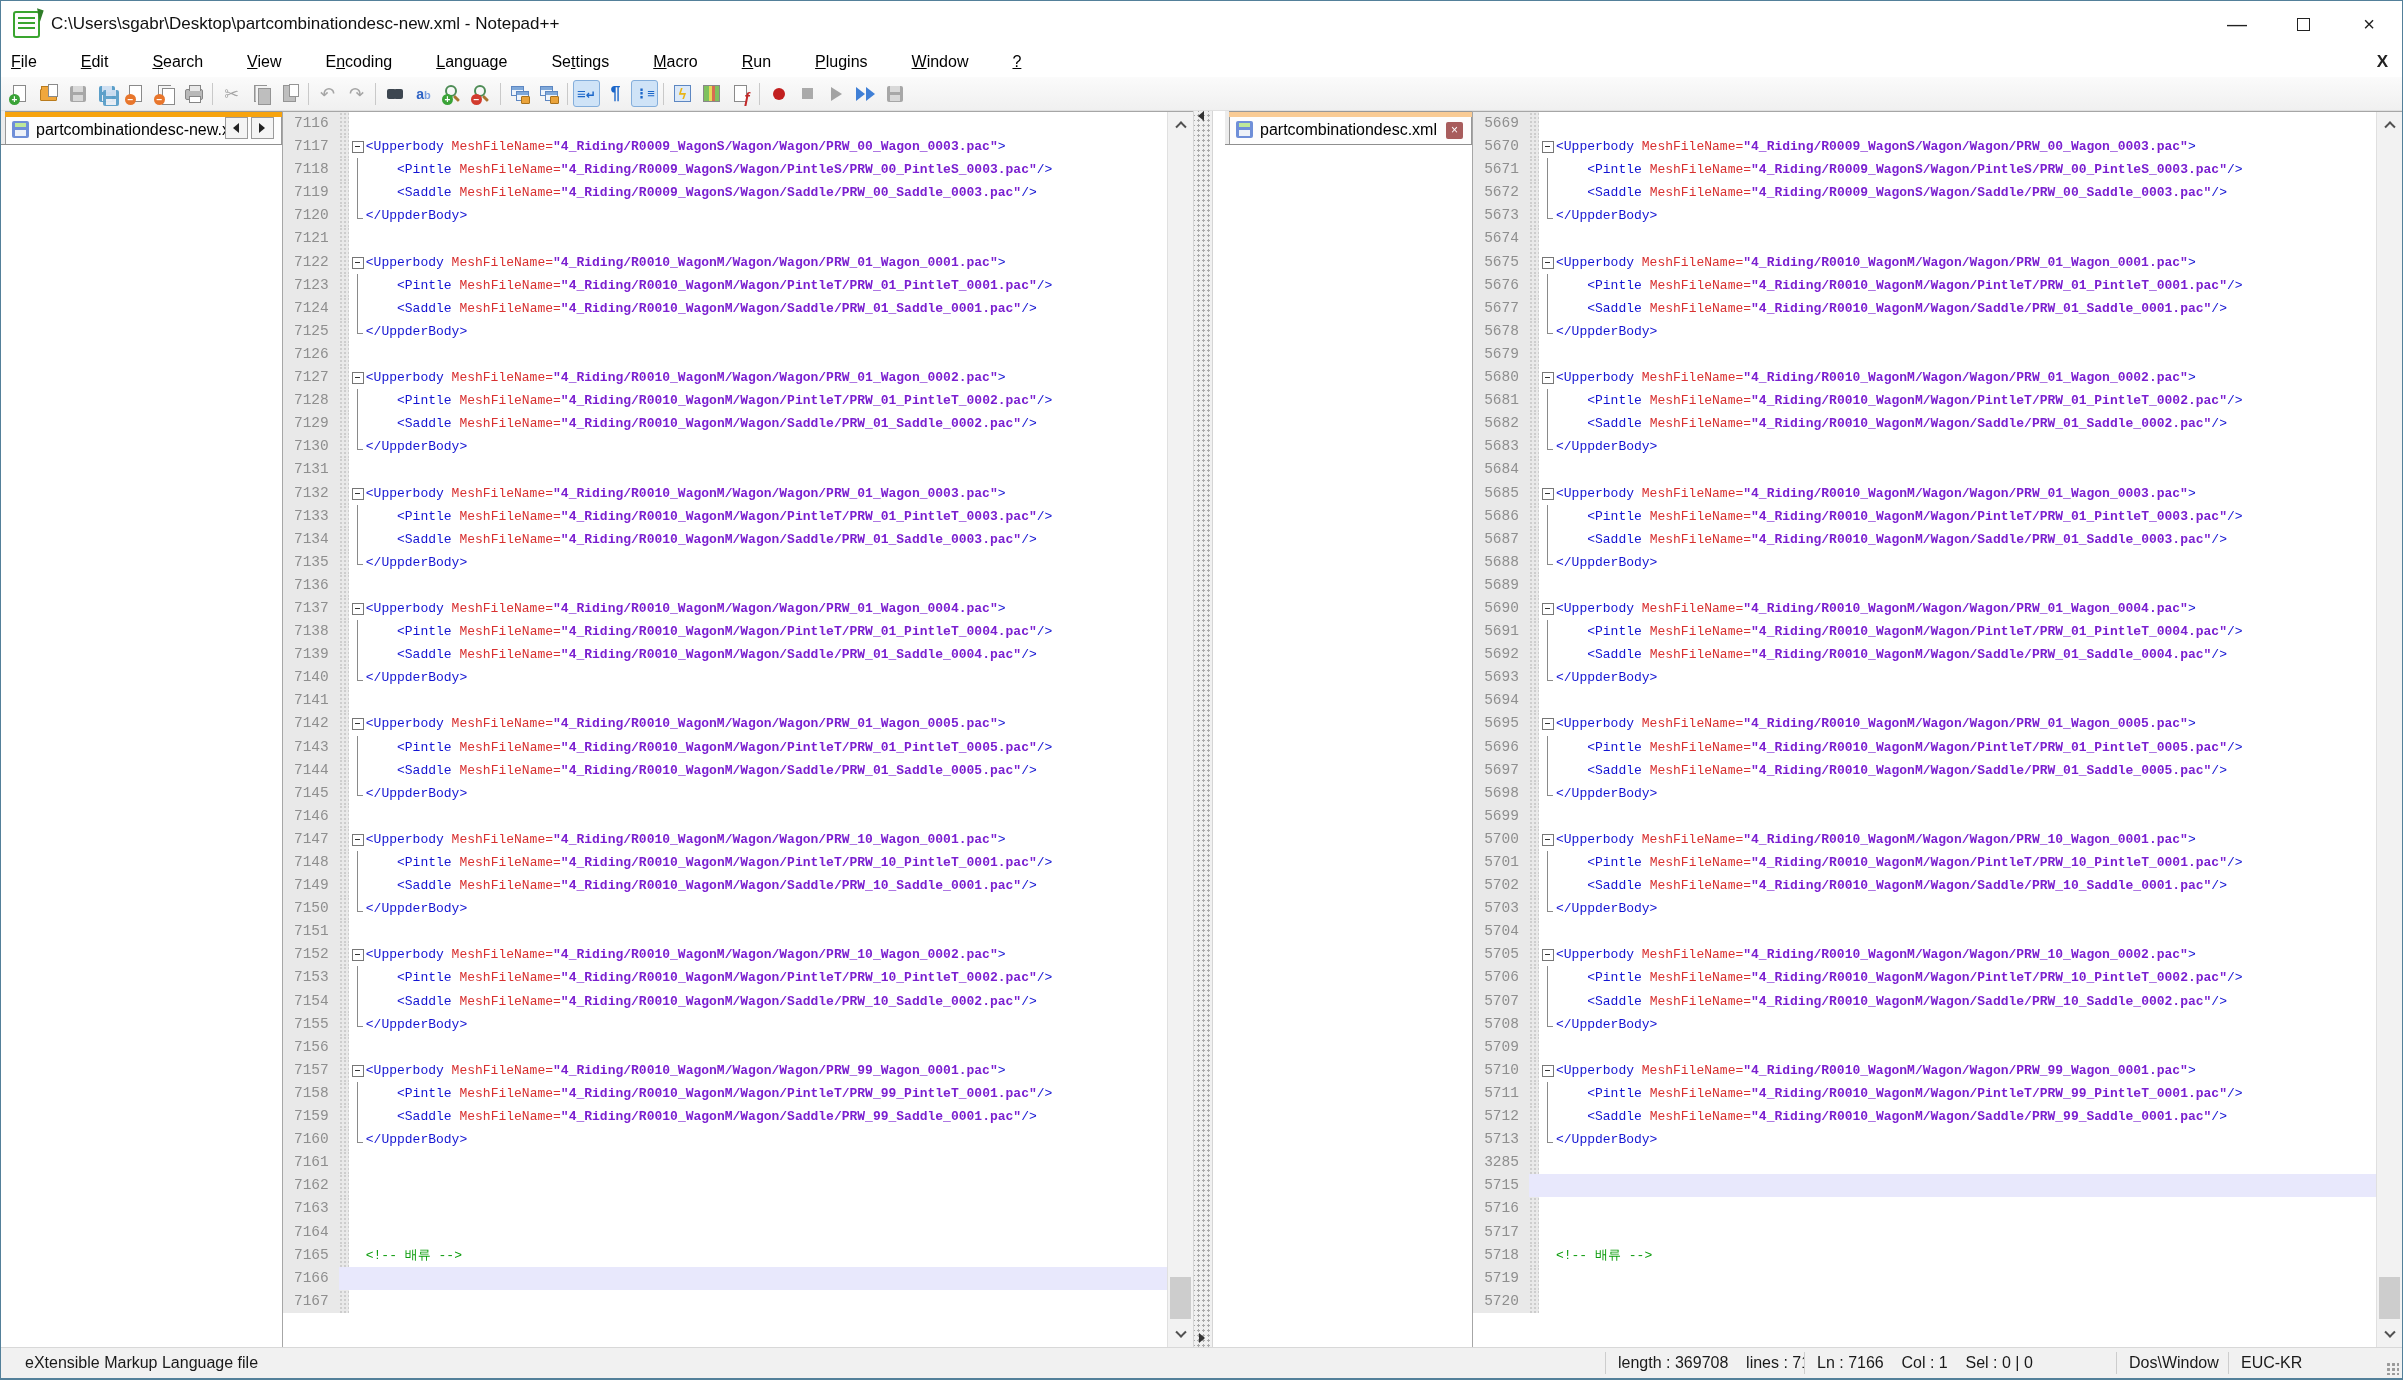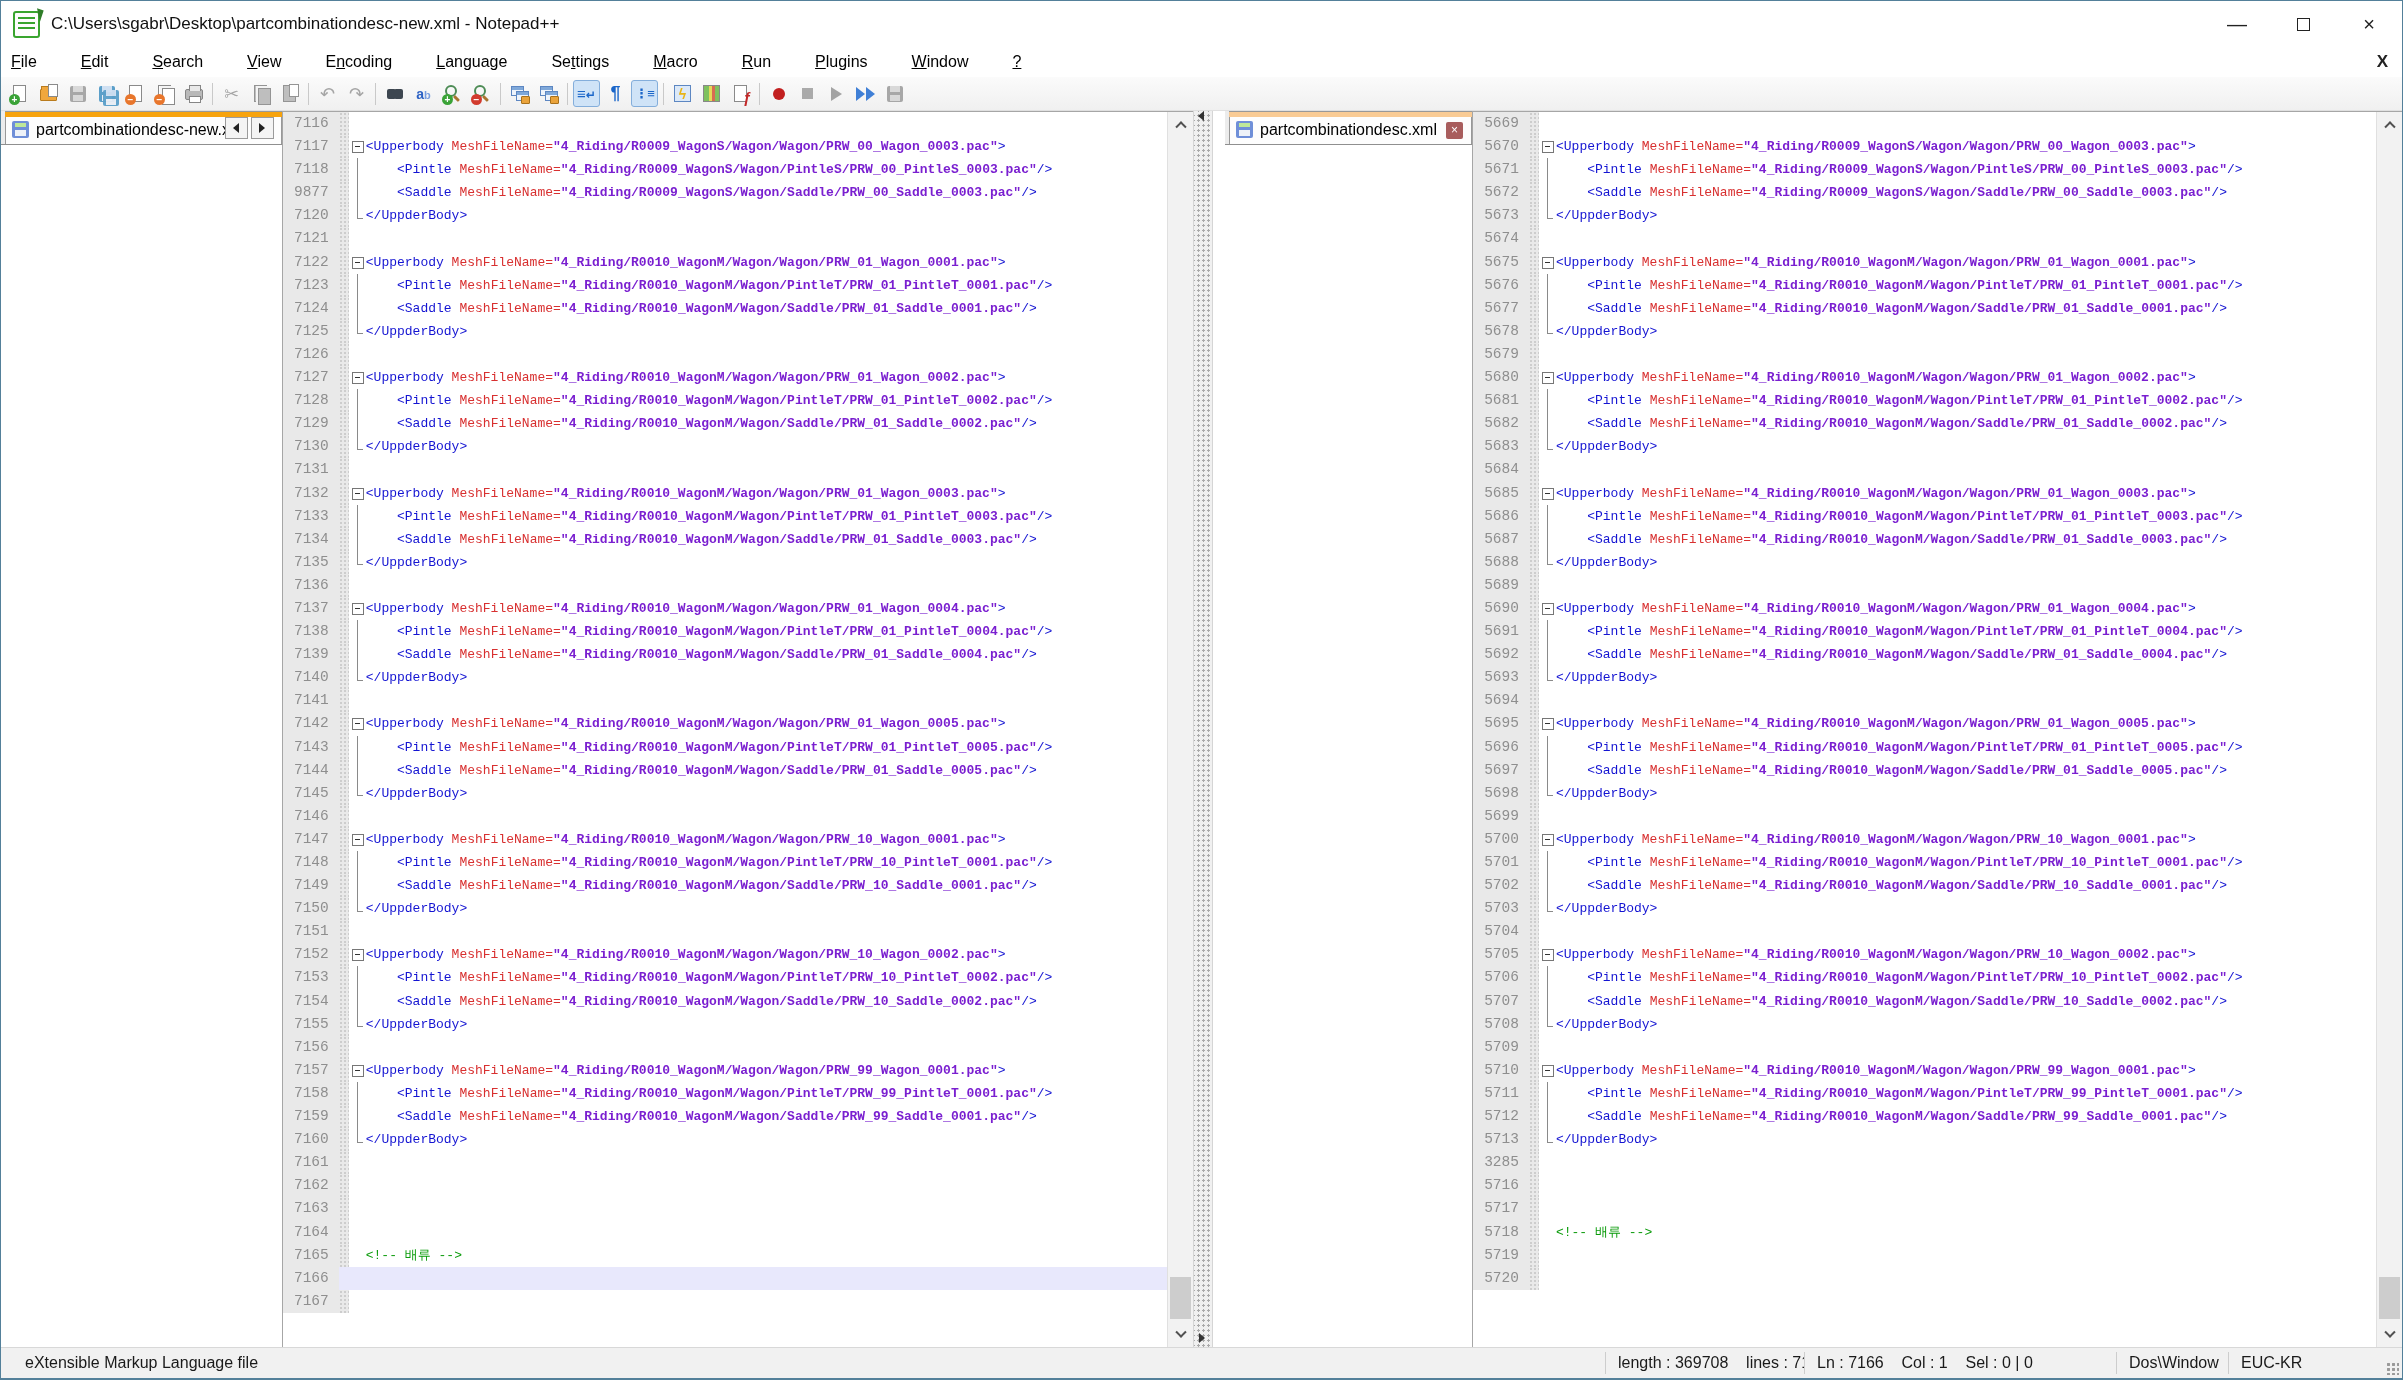--- a/index.html
+++ b/index.html
@@ -304,21 +304,21 @@
           <div class="tn next">
               <i></i>
             </div>
         </div>
       </div>
       <div class="editor">
         <div class="rows" id="rows-left">
             <div class="row"><span class="ln">7116</span><span class="bm"></span><span class="fold f-none"></span><span class="code"></span></div>
             <div class="row"><span class="ln">7117</span><span class="bm"></span><span class="fold f-start"></span><span class="code"><span class="d">&lt;</span><span class="t">Upperbody</span> <span class="a">MeshFileName</span><span class="eq">=</span><span class="s">"4_Riding/R0009_WagonS/Wagon/Wagon/PRW_00_Wagon_0003.pac"</span><span class="d">&gt;</span></span></div>
             <div class="row"><span class="ln">7118</span><span class="bm"></span><span class="fold f-mid"></span><span class="code">    <span class="d">&lt;</span><span class="t">Pintle</span> <span class="a">MeshFileName</span><span class="eq">=</span><span class="s">"4_Riding/R0009_WagonS/Wagon/PintleS/PRW_00_PintleS_0003.pac"</span><span class="d">/&gt;</span></span></div>
-            <div class="row"><span class="ln">9877</span><span class="bm"></span><span class="fold f-mid"></span><span class="code">    <span class="d">&lt;</span><span class="t">Saddle</span> <span class="a">MeshFileName</span><span class="eq">=</span><span class="s">"4_Riding/R0009_WagonS/Wagon/Saddle/PRW_00_Saddle_0003.pac"</span><span class="d">/&gt;</span></span></div>
+            <div class="row"><span class="ln">7119</span><span class="bm"></span><span class="fold f-mid"></span><span class="code">    <span class="d">&lt;</span><span class="t">Saddle</span> <span class="a">MeshFileName</span><span class="eq">=</span><span class="s">"4_Riding/R0009_WagonS/Wagon/Saddle/PRW_00_Saddle_0003.pac"</span><span class="d">/&gt;</span></span></div>
             <div class="row"><span class="ln">7120</span><span class="bm"></span><span class="fold f-end"></span><span class="code"><span class="d">&lt;/</span><span class="t">UppderBody</span><span class="d">&gt;</span></span></div>
             <div class="row"><span class="ln">7121</span><span class="bm"></span><span class="fold f-none"></span><span class="code"></span></div>
             <div class="row"><span class="ln">7122</span><span class="bm"></span><span class="fold f-start"></span><span class="code"><span class="d">&lt;</span><span class="t">Upperbody</span> <span class="a">MeshFileName</span><span class="eq">=</span><span class="s">"4_Riding/R0010_WagonM/Wagon/Wagon/PRW_01_Wagon_0001.pac"</span><span class="d">&gt;</span></span></div>
             <div class="row"><span class="ln">7123</span><span class="bm"></span><span class="fold f-mid"></span><span class="code">    <span class="d">&lt;</span><span class="t">Pintle</span> <span class="a">MeshFileName</span><span class="eq">=</span><span class="s">"4_Riding/R0010_WagonM/Wagon/PintleT/PRW_01_PintleT_0001.pac"</span><span class="d">/&gt;</span></span></div>
             <div class="row"><span class="ln">7124</span><span class="bm"></span><span class="fold f-mid"></span><span class="code">    <span class="d">&lt;</span><span class="t">Saddle</span> <span class="a">MeshFileName</span><span class="eq">=</span><span class="s">"4_Riding/R0010_WagonM/Wagon/Saddle/PRW_01_Saddle_0001.pac"</span><span class="d">/&gt;</span></span></div>
             <div class="row"><span class="ln">7125</span><span class="bm"></span><span class="fold f-end"></span><span class="code"><span class="d">&lt;/</span><span class="t">UppderBody</span><span class="d">&gt;</span></span></div>
             <div class="row"><span class="ln">7126</span><span class="bm"></span><span class="fold f-none"></span><span class="code"></span></div>
             <div class="row"><span class="ln">7127</span><span class="bm"></span><span class="fold f-start"></span><span class="code"><span class="d">&lt;</span><span class="t">Upperbody</span> <span class="a">MeshFileName</span><span class="eq">=</span><span class="s">"4_Riding/R0010_WagonM/Wagon/Wagon/PRW_01_Wagon_0002.pac"</span><span class="d">&gt;</span></span></div>
             <div class="row"><span class="ln">7128</span><span class="bm"></span><span class="fold f-mid"></span><span class="code">    <span class="d">&lt;</span><span class="t">Pintle</span> <span class="a">MeshFileName</span><span class="eq">=</span><span class="s">"4_Riding/R0010_WagonM/Wagon/PintleT/PRW_01_PintleT_0002.pac"</span><span class="d">/&gt;</span></span></div>
             <div class="row"><span class="ln">7129</span><span class="bm"></span><span class="fold f-mid"></span><span class="code">    <span class="d">&lt;</span><span class="t">Saddle</span> <span class="a">MeshFileName</span><span class="eq">=</span><span class="s">"4_Riding/R0010_WagonM/Wagon/Saddle/PRW_01_Saddle_0002.pac"</span><span class="d">/&gt;</span></span></div>
@@ -427,20 +427,21 @@
             <div class="row"><span class="ln">5705</span><span class="bm"></span><span class="fold f-start"></span><span class="code"><span class="d">&lt;</span><span class="t">Upperbody</span> <span class="a">MeshFileName</span><span class="eq">=</span><span class="s">"4_Riding/R0010_WagonM/Wagon/Wagon/PRW_10_Wagon_0002.pac"</span><span class="d">&gt;</span></span></div>
             <div class="row"><span class="ln">5706</span><span class="bm"></span><span class="fold f-mid"></span><span class="code">    <span class="d">&lt;</span><span class="t">Pintle</span> <span class="a">MeshFileName</span><span class="eq">=</span><span class="s">"4_Riding/R0010_WagonM/Wagon/PintleT/PRW_10_PintleT_0002.pac"</span><span class="d">/&gt;</span></span></div>
             <div class="row"><span class="ln">5707</span><span class="bm"></span><span class="fold f-mid"></span><span class="code">    <span class="d">&lt;</span><span class="t">Saddle</span> <span class="a">MeshFileName</span><span class="eq">=</span><span class="s">"4_Riding/R0010_WagonM/Wagon/Saddle/PRW_10_Saddle_0002.pac"</span><span class="d">/&gt;</span></span></div>
             <div class="row"><span class="ln">5708</span><span class="bm"></span><span class="fold f-end"></span><span class="code"><span class="d">&lt;/</span><span class="t">UppderBody</span><span class="d">&gt;</span></span></div>
             <div class="row"><span class="ln">5709</span><span class="bm"></span><span class="fold f-none"></span><span class="code"></span></div>
             <div class="row"><span class="ln">5710</span><span class="bm"></span><span class="fold f-start"></span><span class="code"><span class="d">&lt;</span><span class="t">Upperbody</span> <span class="a">MeshFileName</span><span class="eq">=</span><span class="s">"4_Riding/R0010_WagonM/Wagon/Wagon/PRW_99_Wagon_0001.pac"</span><span class="d">&gt;</span></span></div>
             <div class="row"><span class="ln">5711</span><span class="bm"></span><span class="fold f-mid"></span><span class="code">    <span class="d">&lt;</span><span class="t">Pintle</span> <span class="a">MeshFileName</span><span class="eq">=</span><span class="s">"4_Riding/R0010_WagonM/Wagon/PintleT/PRW_99_PintleT_0001.pac"</span><span class="d">/&gt;</span></span></div>
             <div class="row"><span class="ln">5712</span><span class="bm"></span><span class="fold f-mid"></span><span class="code">    <span class="d">&lt;</span><span class="t">Saddle</span> <span class="a">MeshFileName</span><span class="eq">=</span><span class="s">"4_Riding/R0010_WagonM/Wagon/Saddle/PRW_99_Saddle_0001.pac"</span><span class="d">/&gt;</span></span></div>
             <div class="row"><span class="ln">5713</span><span class="bm"></span><span class="fold f-end"></span><span class="code"><span class="d">&lt;/</span><span class="t">UppderBody</span><span class="d">&gt;</span></span></div>
             <div class="row"><span class="ln">3285</span><span class="bm"></span><span class="fold f-none"></span><span class="code"></span></div>
+            <div class="row cur"><span class="ln">5715</span><span class="bm"></span><span class="fold f-none"></span><span class="code"></span></div>
             <div class="row"><span class="ln">5716</span><span class="bm"></span><span class="fold f-none"></span><span class="code"></span></div>
             <div class="row"><span class="ln">5717</span><span class="bm"></span><span class="fold f-none"></span><span class="code"></span></div>
             <div class="row"><span class="ln">5718</span><span class="bm"></span><span class="fold f-none"></span><span class="code"><span class="c">&lt;!-- 배류 --&gt;</span></span></div>
             <div class="row"><span class="ln">5719</span><span class="bm"></span><span class="fold f-none"></span><span class="code"></span></div>
             <div class="row"><span class="ln">5720</span><span class="bm"></span><span class="fold f-none"></span><span class="code"></span></div>
           </div>
         <div class="vscroll">
           <div class="sbtn up">
               <i></i>
             </div>

